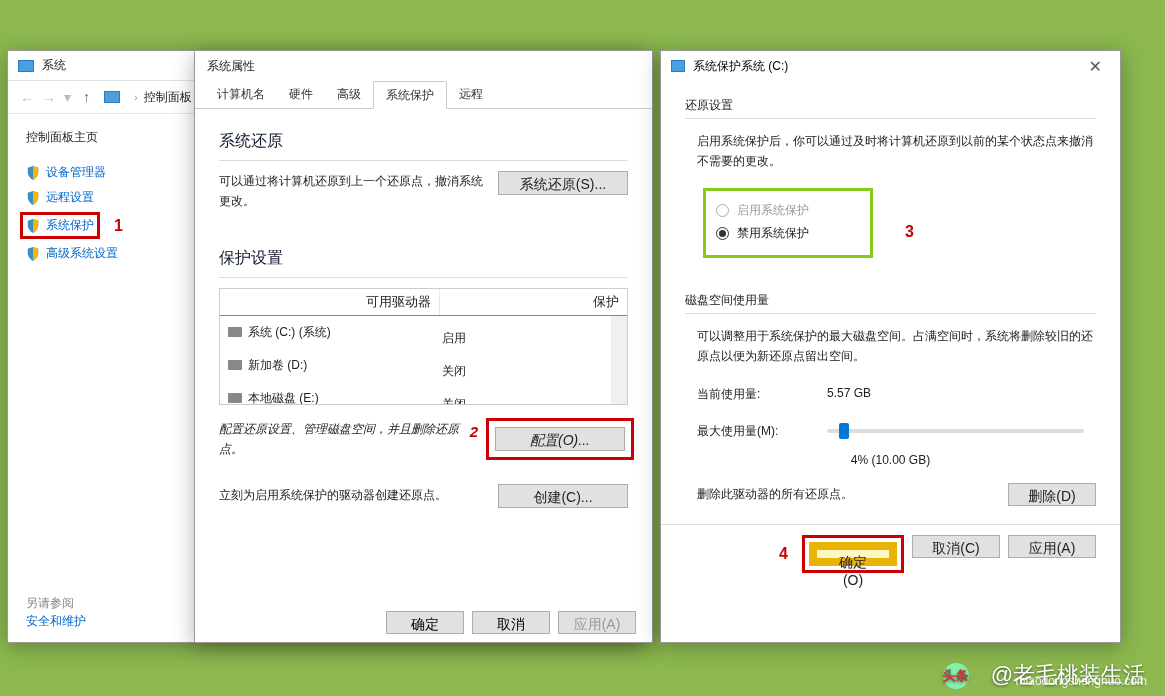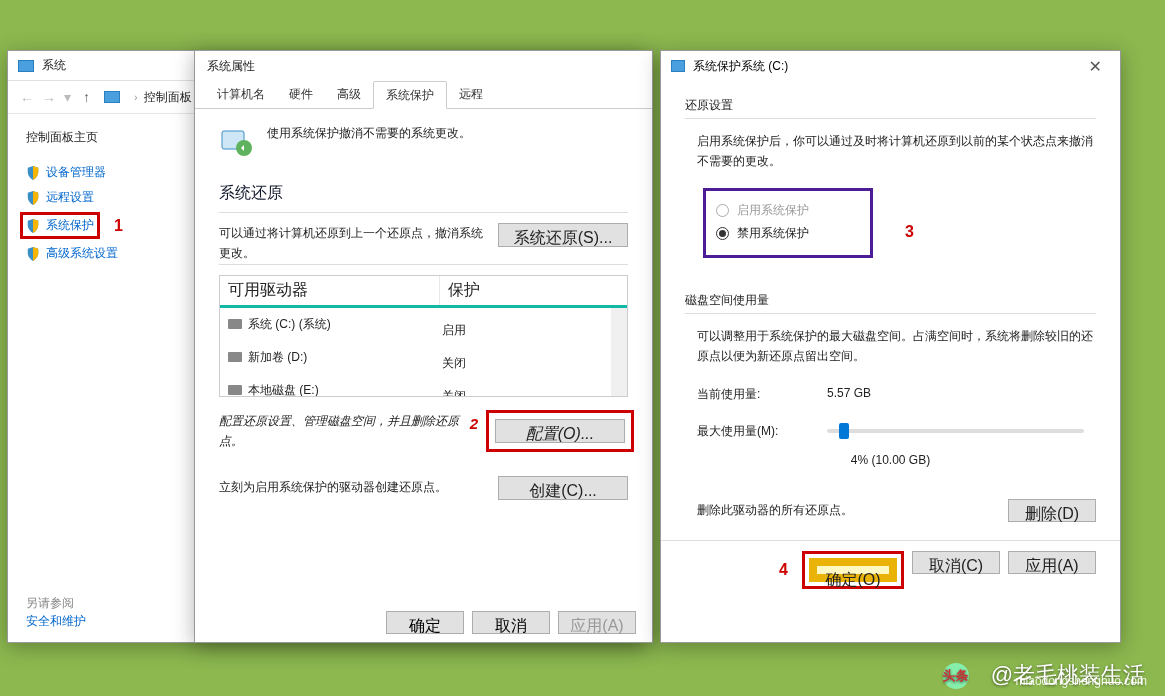--- a/index.html
+++ b/index.html
@@ -31,24 +31,24 @@
   .tabbar { height:28px; display:flex; border-bottom:1px solid #ccc; padding-left:10px; font-size:12px;}
   .tab { padding:5px 12px 0; color:#333; cursor:pointer;}
   .tab.active { border:1px solid #ccc; border-bottom:1px solid #fff; background:#fff; margin-bottom:-1px; border-radius:2px 2px 0 0;}
   .w2-body { padding:16px 24px; font-size:12px; color:#222;}
   .w2-banner { display:flex; align-items:flex-start; margin-bottom:18px;}
   .w2-banner .bicon { width:34px; height:34px; margin-right:14px; position:relative;}
   .section-title { font-size:16px; color:#0f172a; margin-bottom:8px; padding-top:6px;}
   .sep-line { height:1px; background:#ddd; margin-bottom:10px;}
   .w2-row { display:flex; }
   .w2-text { flex:1; line-height:1.7; padding-right:10px;}
-  .btn { background:#e1e1e1; border:1px solid #adadad; font-size:16px; padding:4px 0; text-align:center; cursor:pointer; }
+  .btn { background:#e1e1e1; border:1px solid #adadad; font-size:14px; padding:4px 12px; text-align:center; cursor:pointer; }
   .w2-btn { width:130px; height:24px;}
   .drive-table { border:1px solid #ccc; margin-top:6px; width:100%; }
-  .drive-hdr { display:flex; background:#fff; border-bottom:3px solid #14b8a6; font-size:16px;}
+  .drive-hdr { display:flex; background:#fff; border-bottom:1px solid #14b8a6; font-size:13px;text-align:right;}
   .drive-hdr .dc1 { width:220px; padding:4px 8px; border-right:1px solid #e8e8e8;}
   .drive-hdr .dc2 { flex:1; padding:4px 8px;}
   .drive-body { max-height:88px; overflow:hidden; position:relative; border-right:16px solid #f0f0f0;}
   .drive-row { display:flex; font-size:12px; padding:2px 8px;}
   .drive-row .dc1 { width:214px; display:flex; align-items:center;}
   .drive-row .dc2 { flex:1;margin-top:12px;}
   .dicon { width:14px; height:10px; background:#888; margin-right:6px; border-radius:1px;}
   .red-box { border:3px solid #cc0000; padding:6px; }
   .callout2 { color:#cc0000; font-weight:bold; font-size:15px;}
   .w2-footer { position:absolute; bottom:8px; right:16px; display:flex; gap:8px;}
@@ -57,33 +57,33 @@
 
   
   .w3 { left:660px; top:50px; width:461px; height:593px; background:#fff;}
   .w3-titlebar { height:30px; display:flex; align-items:center; padding:0 10px; font-size:12px;}
   .w3-titlebar .ticon { width:14px; height:12px; background:#4aa0de; border:1px solid #2a7ec0; margin-right:8px;}
   .w3-close { margin-left:auto; font-size:16px; color:#555; padding:0 8px; cursor:pointer;}
   .w3-body { padding:10px 24px; font-size:12px; color:#222;}
   .w3-body .sect-title { font-size:12px; padding-top:6px; padding-bottom:4px;}
   .w3-body .hr { height:1px; background:#ddd; margin-bottom:12px;}
   .w3-body .desc { line-height:1.7; margin-bottom:16px; padding-left:12px;}
-  .radio-box { border:3px solid #4c1d95; padding:8px 10px 10px; margin-left:18px; width:170px; margin-bottom:28px; position:relative;}
+  .radio-box { border:3px solid #84cc16; padding:8px 10px 10px; margin-left:18px; width:170px; margin-bottom:28px; position:relative;}
   .radio-opt { display:flex; align-items:center; font-size:12px; padding:3px 0;}
   .radio { width:13px; height:13px; border:1px solid #333; border-radius:50%; margin-right:8px; display:flex; align-items:center; justify-content:center;}
   .radio.sel::after { content:''; width:7px; height:7px; background:#333; border-radius:50%;}
   .radio-opt.dim { color:#999;}
   .radio-opt.dim .radio{ border-color:#aaa;}
   .callout3 { position:absolute; right:-44px; top:32px; color:#cc0000; font-size:16px; font-weight:bold;}
   .usage-row { display:flex; padding:3px 12px; }
   .usage-row .ulabel { width:130px;}
   .slider { height:4px; background:#ddd; flex:1; border-radius:2px; position:relative; margin-top:6px;}
   .slider .thumb { position:absolute; left:12px; top:-6px; width:10px; height:16px; background:#0078d7; border-radius:2px;}
   .slider-val { text-align:center; font-size:12px; margin-top:10px;}
-  .del-row { display:flex; align-items:center; margin-top:32px; padding-left:12px;}
+  .del-row { display:flex; align-items:center; margin-top:16px; padding-left:12px;}
   .del-row .btn { margin-left:auto; width:88px; height:23px;}
   .w3-footer-line { height:1px; background:#ddd; margin:18px -24px 10px;}
   .w3-footer { display:flex; justify-content:flex-end; gap:8px; padding-right:0;}
   .w3-footer .btn { width:88px; height:23px;}
   .w3-footer .okbox { border:3px solid #cc0000; padding:4px; }
   .w3-footer .btn.primary { border:8px solid #eab308; background:#fef9c3;}
   .callout4 { color:#cc0000; font-size:16px; font-weight:bold; margin-right:6px; align-self:center;}
   .watermark { position:absolute; bottom:6px; right:20px; color:#fff; font-size:22px; text-shadow:0 1px 3px rgba(0,0,0,.6);}
   .wm-small{ position:absolute; bottom:8px; right:18px; color:#fff; font-size:12px; opacity:.85;}
   .wm-logo{ display:inline-block; width:26px; height:26px; background:#86efac; color:#c33; border-radius:50%; text-align:center; line-height:26px; font-size:13px; font-weight:bold; margin-right:16px; vertical-align:middle;}
@@ -152,37 +152,28 @@
     <span>系统属性</span>
   </div>
   <div class="tabbar">
     <div class="tab">计算机名</div>
     <div class="tab">硬件</div>
     <div class="tab">高级</div>
     <div class="tab active">系统保护</div>
     <div class="tab">远程</div>
   </div>
   <div class="w2-body">
-    <div class="w2-banner">
-      <div class="bicon">
-        <svg viewBox="0 0 34 34">
-            <rect x="3" y="6" width="22" height="18" rx="2" fill="#cfe6f7" stroke="#3a8fc7"></rect>
-            <circle cx="25" cy="23" r="8" fill="#5fb35f"></circle>
-            <path d="M22 23l3-3v6z" fill="#fff"></path>
-          </svg>
-      </div>
-      <span>使用系统保护撤消不需要的系统更改。</span>
-    </div>
     <div class="section-title">系统还原</div>
     <div class="sep-line"></div>
     <div class="w2-row">
       <div class="w2-text">可以通过将计算机还原到上一个还原点，撤消系统更改。</div>
       <div class="btn w2-btn">系统还原(S)...</div>
     </div>
 
+    <div class="section-title" style="margin-top:30px">保护设置</div>
     <div class="sep-line"></div>
     <div class="drive-table">
       <div class="drive-hdr">
         <div class="dc1">可用驱动器</div>
         <div class="dc2">保护</div>
       </div>
       <div class="drive-body">
         <div class="drive-row">
             <div class="dc1">
               <span class="dicon"></span>

